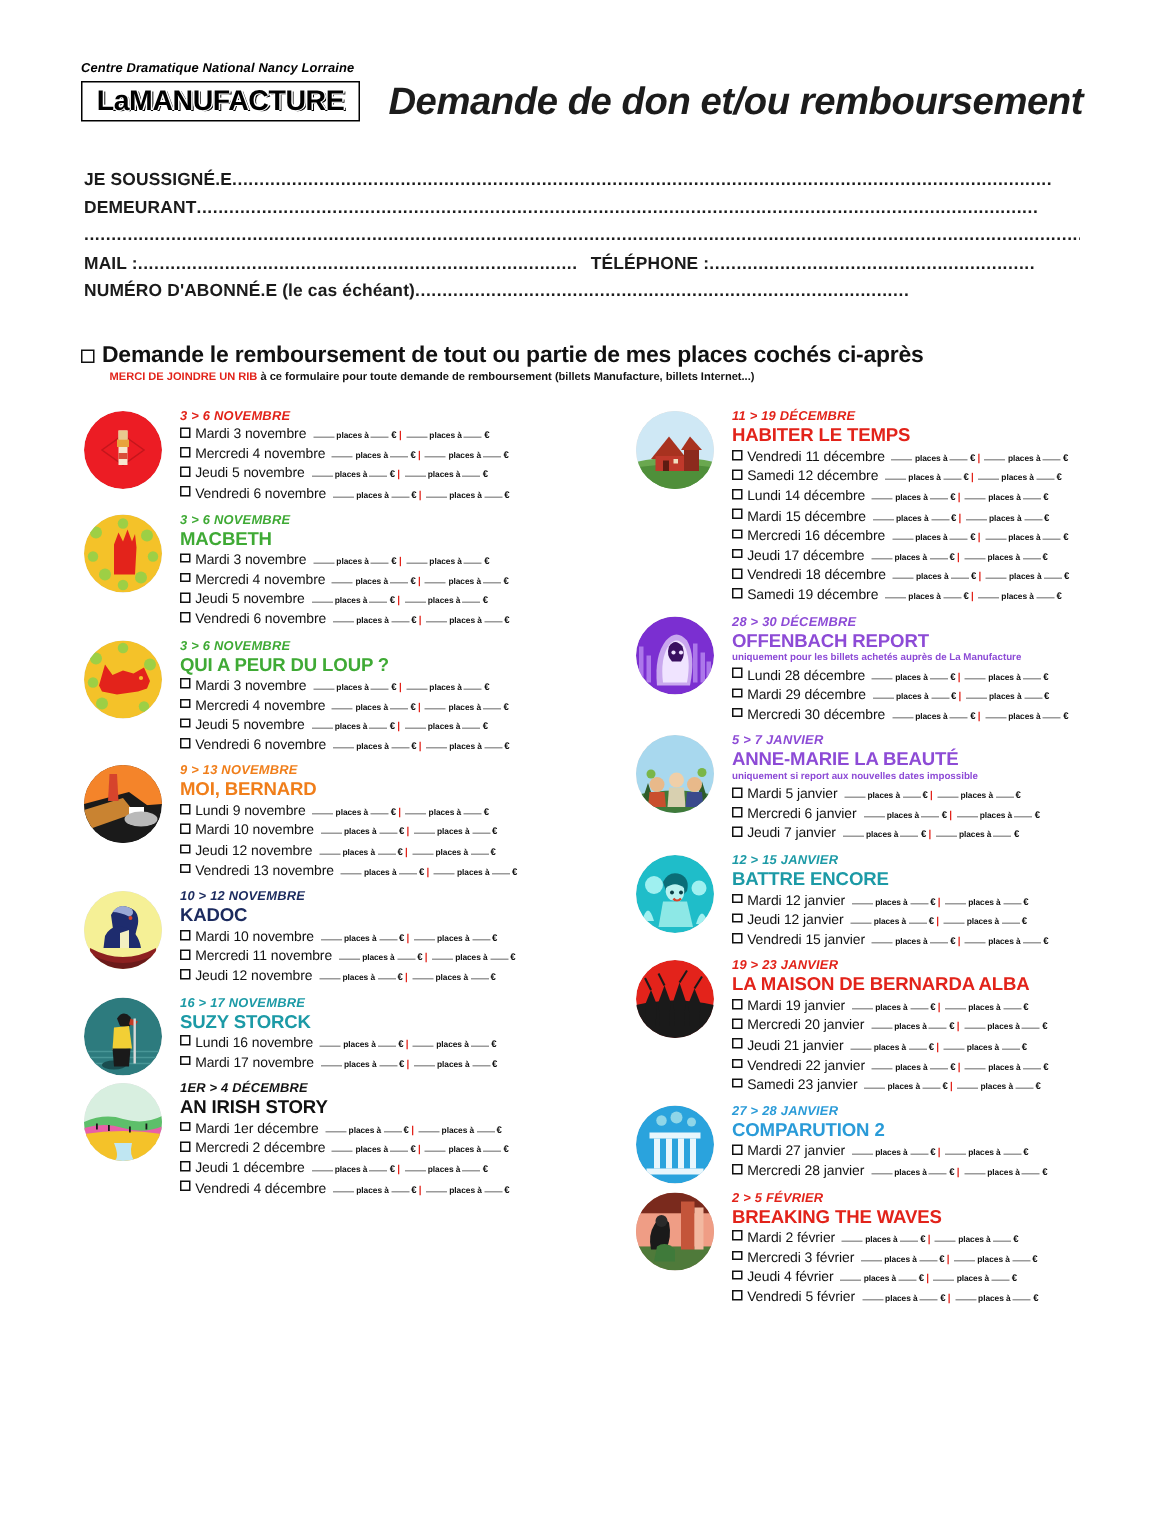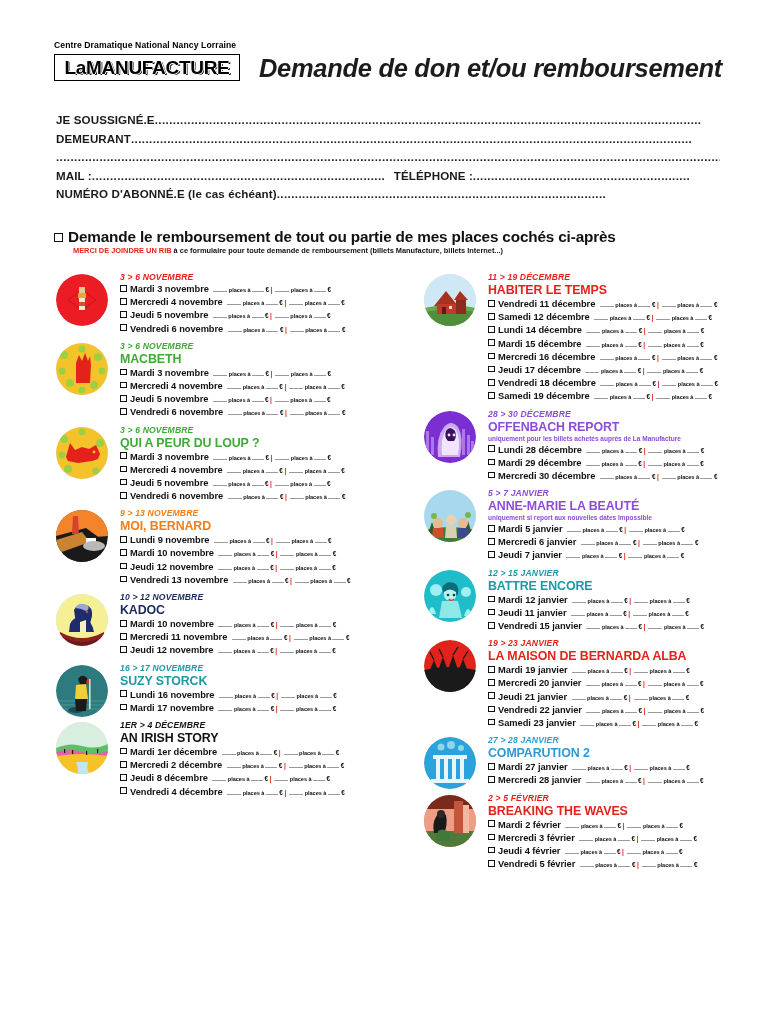--- a/index.html
+++ b/index.html
@@ -10,21 +10,21 @@
     position:relative;
     overflow:hidden;
   }
   .page{position:relative;width:770px;height:1024px;padding:0;box-sizing:border-box;}
 
   
   .header{position:absolute;left:54px;top:40px;right:48px;height:58px;}
   .logo-wrap{position:absolute;left:0;top:0;width:250px;}
   .logo-sub{
     font-family:"Liberation Sans", sans-serif;
-    font-size:8.6px;font-weight:bold;
+    font-size:8.6px;font-weight:bold;font-style:italic;
     letter-spacing:.1px;color:#000;line-height:11px;white-space:nowrap;
   }
   .logo-box{
     margin-top:3px;border:1.6px solid #000;width:186px;height:27px;
     display:flex;align-items:center;justify-content:center;
     box-sizing:border-box;
   }
   .logo-box span{
     font-size:19px;font-weight:bold;letter-spacing:-.3px;
     color:#000;
@@ -103,21 +103,21 @@
   }
   .srow{
     display:flex;align-items:baseline;line-height:13.2px;height:13.2px;
     white-space:nowrap;
   }
   .cbox{
     width:6.6px;height:6.6px;border:1px solid #111;box-sizing:border-box;
     margin-right:3.5px;flex:0 0 auto;background:#fff;position:relative;top:-.5px;
   }
   .sdate{
-    font-size:9.3px;font-weight:bold;color:#111;letter-spacing:-.05px;
+    font-size:9.3px;font-weight:normal;color:#111;letter-spacing:-.05px;
     margin-right:3px;
   }
   .spat{
     font-size:5.6px;font-weight:bold;color:#111;letter-spacing:-.05px;
     display:flex;align-items:baseline;gap:0px;
   }
   .ul{
     display:inline-block;border-bottom:.9px solid #9a9a9a;
     height:7px;margin:0 1.5px;
   }
@@ -649,21 +649,21 @@
               <span class="eur">€</span>
               <span class="sep">|</span>
               <span class="ul w14"></span>
               <span>places à</span>
               <span class="ul w12"></span>
               <span class="eur">€</span>
             </span>
           </div>
           <div class="srow">
             <span class="cbox"></span>
-            <span class="sdate">Jeudi 8 décembre</span>
+            <span class="sdate">Jeudi 1 décembre</span>
             <span class="spat">
               <span class="ul w14"></span>
               <span>places à</span>
               <span class="ul w12"></span>
               <span class="eur">€</span>
               <span class="sep">|</span>
               <span class="ul w14"></span>
               <span>places à</span>
               <span class="ul w12"></span>
               <span class="eur">€</span>
@@ -991,21 +991,21 @@
               <span class="eur">€</span>
               <span class="sep">|</span>
               <span class="ul w14"></span>
               <span>places à</span>
               <span class="ul w12"></span>
               <span class="eur">€</span>
             </span>
           </div>
           <div class="srow">
             <span class="cbox"></span>
-            <span class="sdate">Jeudi 11 janvier</span>
+            <span class="sdate">Jeudi 12 janvier</span>
             <span class="spat">
               <span class="ul w14"></span>
               <span>places à</span>
               <span class="ul w12"></span>
               <span class="eur">€</span>
               <span class="sep">|</span>
               <span class="ul w14"></span>
               <span>places à</span>
               <span class="ul w12"></span>
               <span class="eur">€</span>

